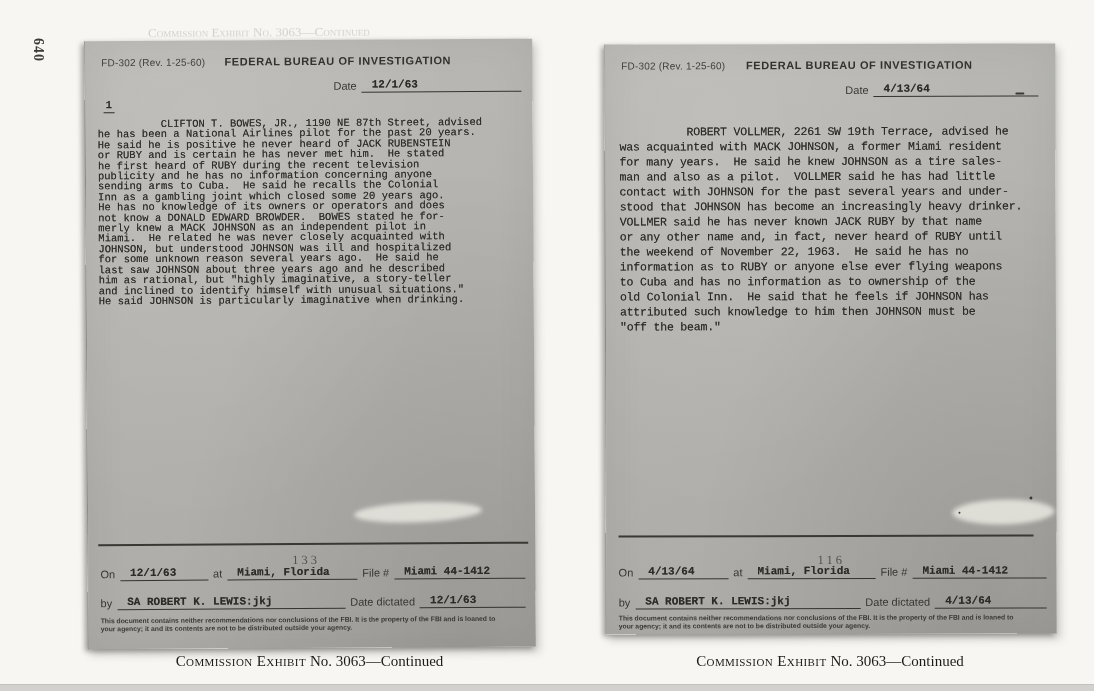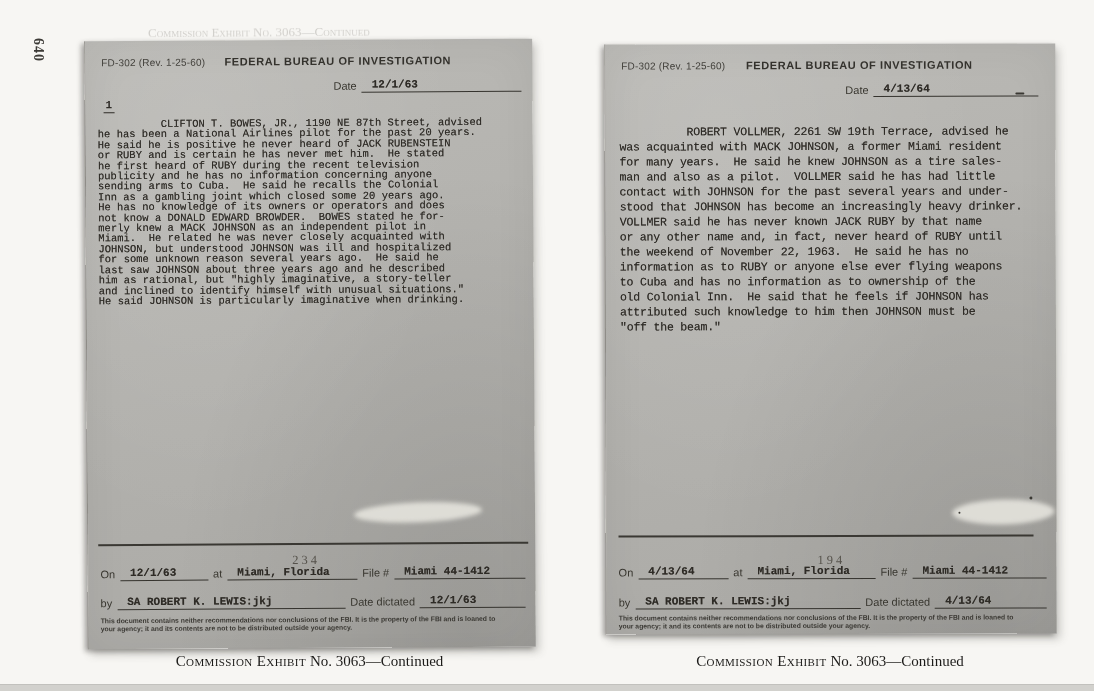--- a/index.html
+++ b/index.html
@@ -131,21 +131,21 @@
 Miami.  He related he was never closely acquainted with
 JOHNSON, but understood JOHNSON was ill and hospitalized
 for some unknown reason several years ago.  He said he
 last saw JOHNSON about three years ago and he described
 him as rational, but "highly imaginative, a story-teller
 and inclined to identify himself with unusual situations."
 He said JOHNSON is particularly imaginative when drinking.</div>
 
   <div class="smudge" style="left:266px;top:463px;width:128px;height:20px;transform:rotate(-2deg);"></div>
   <div class="rule" style="left:10px;top:503px;width:430px;"></div>
-  <div class="stamp" style="left:204px;top:513px;">234</div>
+  <div class="stamp" style="left:204px;top:513px;">133</div>
 
   <div class="frow" style="top:527px;">
     <span class="flabel">On</span>
     <span class="fill" style="width:88px;">
       <span class="fv">12/1/63</span>
     </span>
     <span class="flabel">at</span>
     <span class="fill" style="width:130px;">
       <span class="fv">Miami, Florida</span>
     </span>
@@ -194,21 +194,21 @@
 to Cuba and has no information as to ownership of the
 old Colonial Inn.  He said that he feels if JOHNSON has
 attributed such knowledge to him then JOHNSON must be
 "off the beam."</div>
 
   <div class="speck" style="left:410px;top:49px;width:9px;height:2px;border-radius:1px;"></div>
   <div class="smudge" style="left:346px;top:456px;width:102px;height:25px;transform:rotate(-1deg);"></div>
   <div class="speck" style="left:423px;top:453px;width:3px;height:3px;"></div>
   <div class="speck" style="left:352px;top:468px;width:2px;height:2px;"></div>
   <div class="rule" style="left:12px;top:491px;width:415px;"></div>
-  <div class="stamp" style="left:211px;top:509px;">194</div>
+  <div class="stamp" style="left:211px;top:509px;">116</div>
 
   <div class="frow" style="top:522px;">
     <span class="flabel">On</span>
     <span class="fill" style="width:90px;">
       <span class="fv">4/13/64</span>
     </span>
     <span class="flabel">at</span>
     <span class="fill" style="width:128px;">
       <span class="fv">Miami, Florida</span>
     </span>

